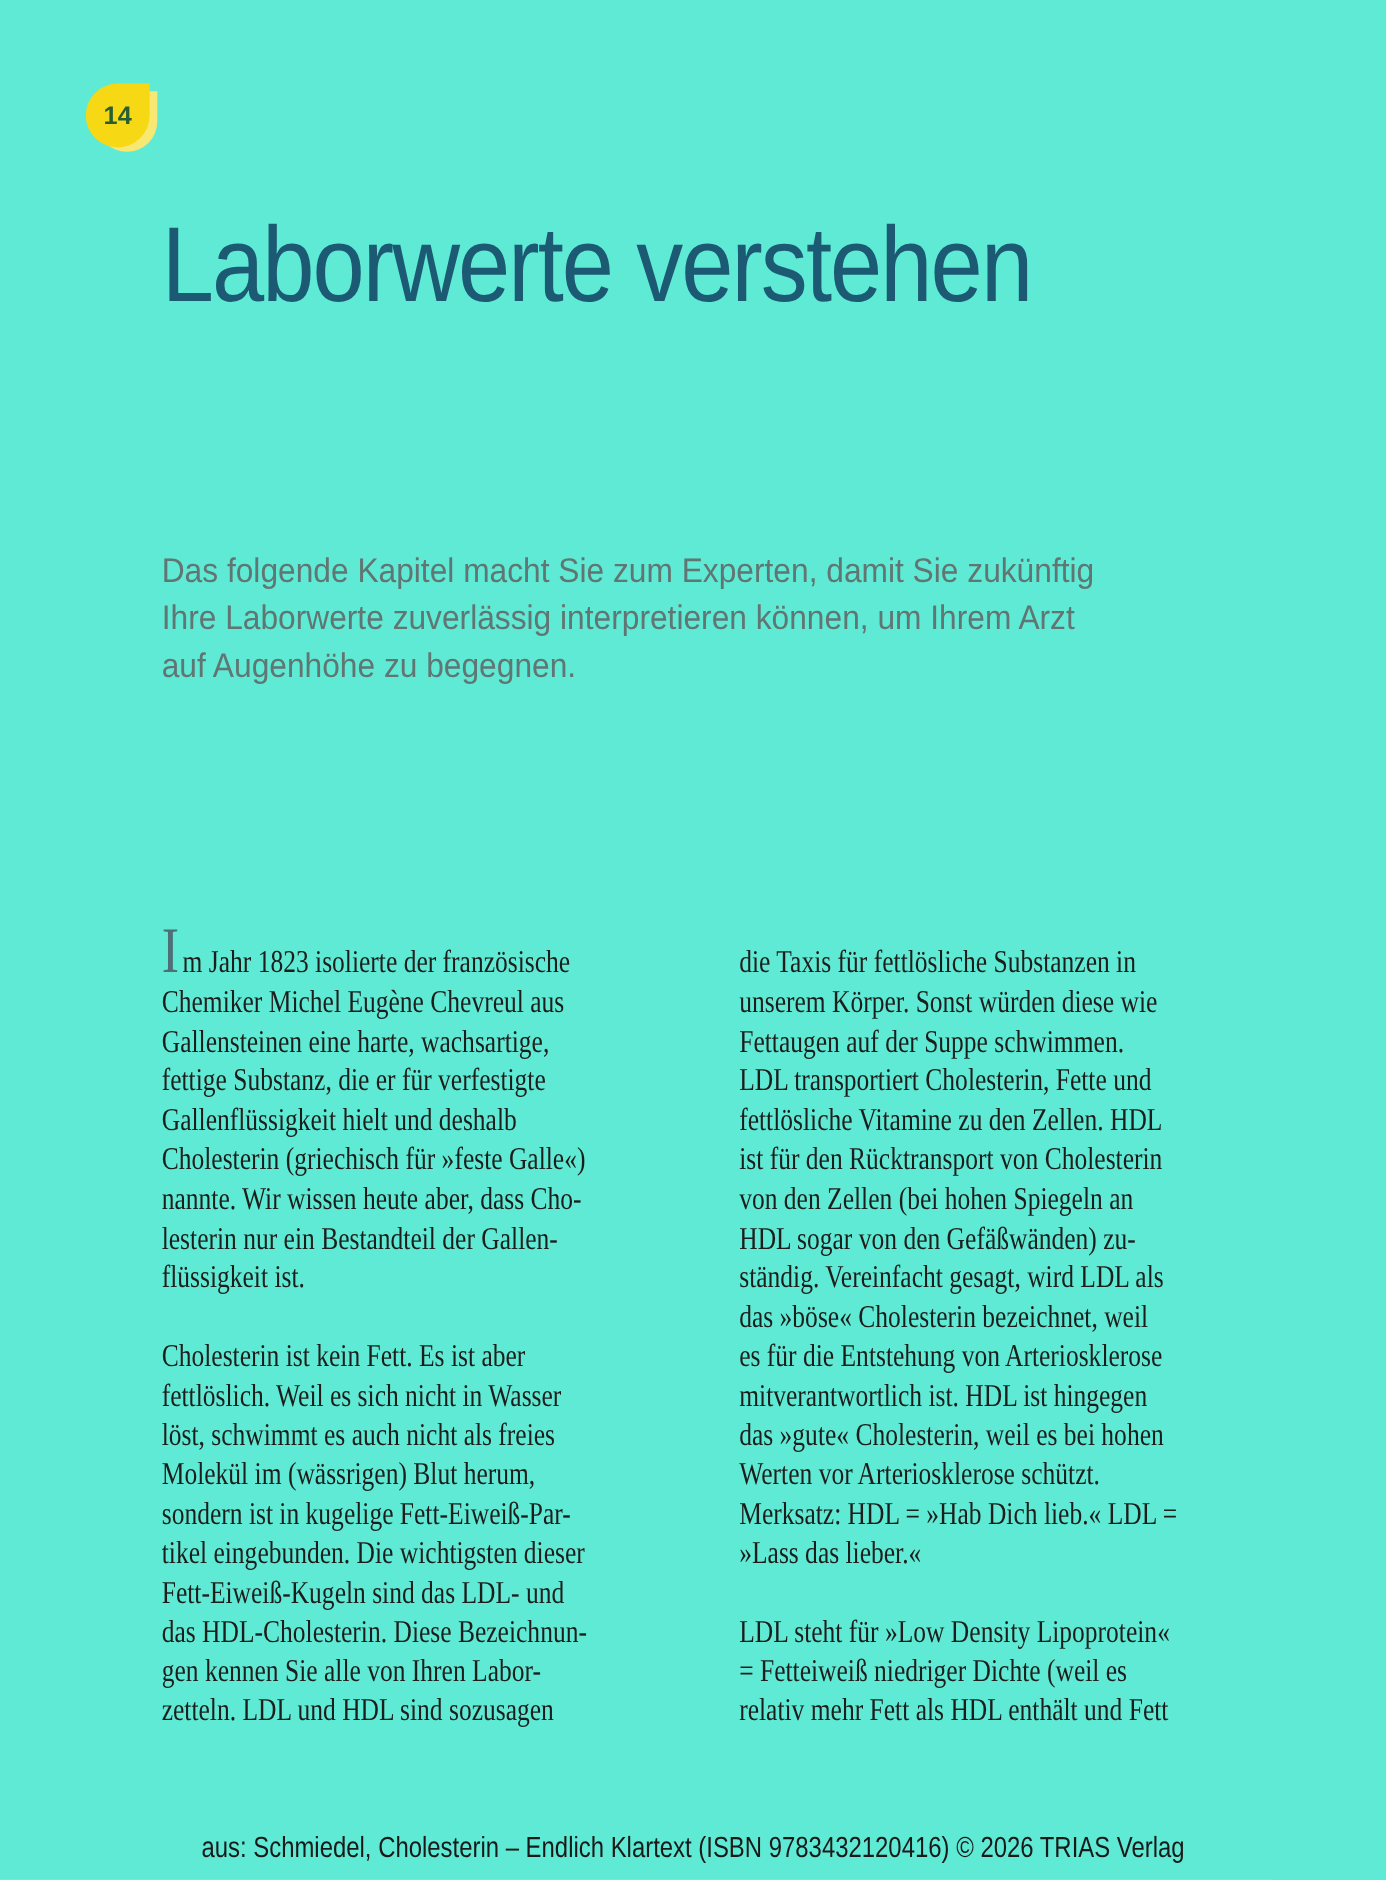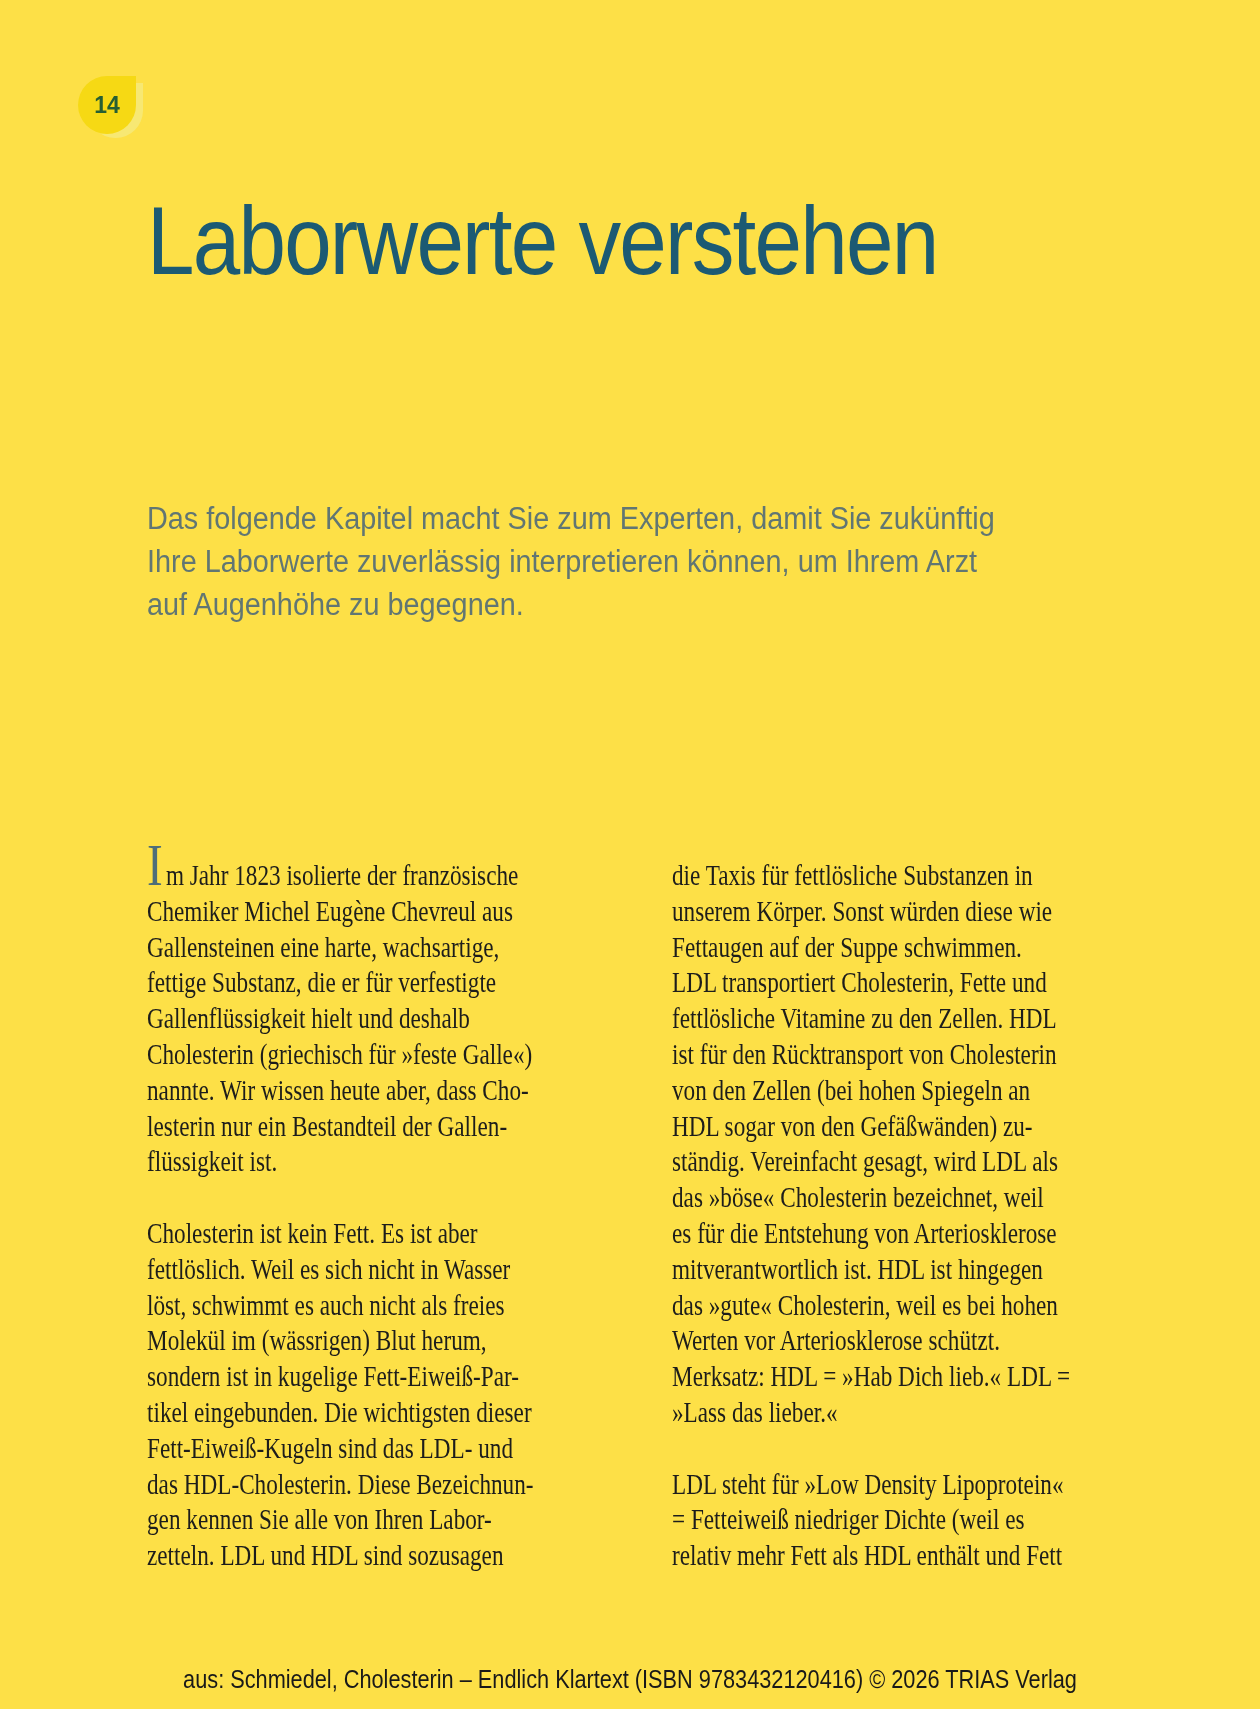--- a/index.html
+++ b/index.html
@@ -1,19 +1,19 @@
 <!DOCTYPE html>
 <html lang="de"><head>
 <meta charset="utf-8">
 <style>
   html,body { margin:0; padding:0; background:#ffffff; }
   .page {
     position:relative;
     width:1260px; height:1709px;
-    background:#fde047;
+    background:#5eead4;
     overflow:hidden;
     font-family:"Liberation Sans", sans-serif;
   }
 
   
   .badge { position:absolute; left:78px; top:76px; width:66px; height:66px; }
   .petal-light {
     position:absolute; left:10px; top:7px; width:55px; height:55px;
     background:#f7e873;
     border-radius:50% 0 50% 50%;

